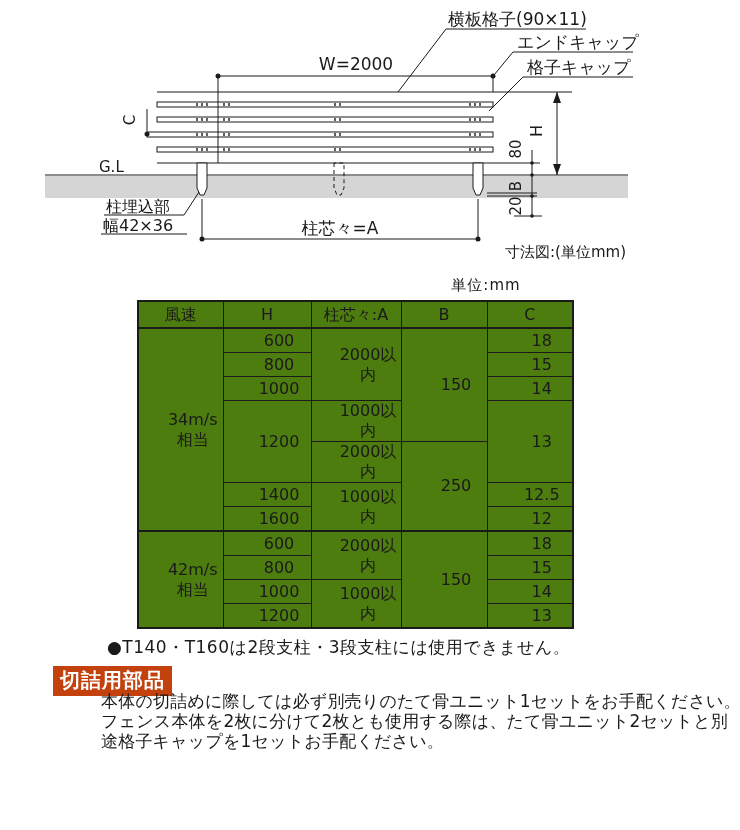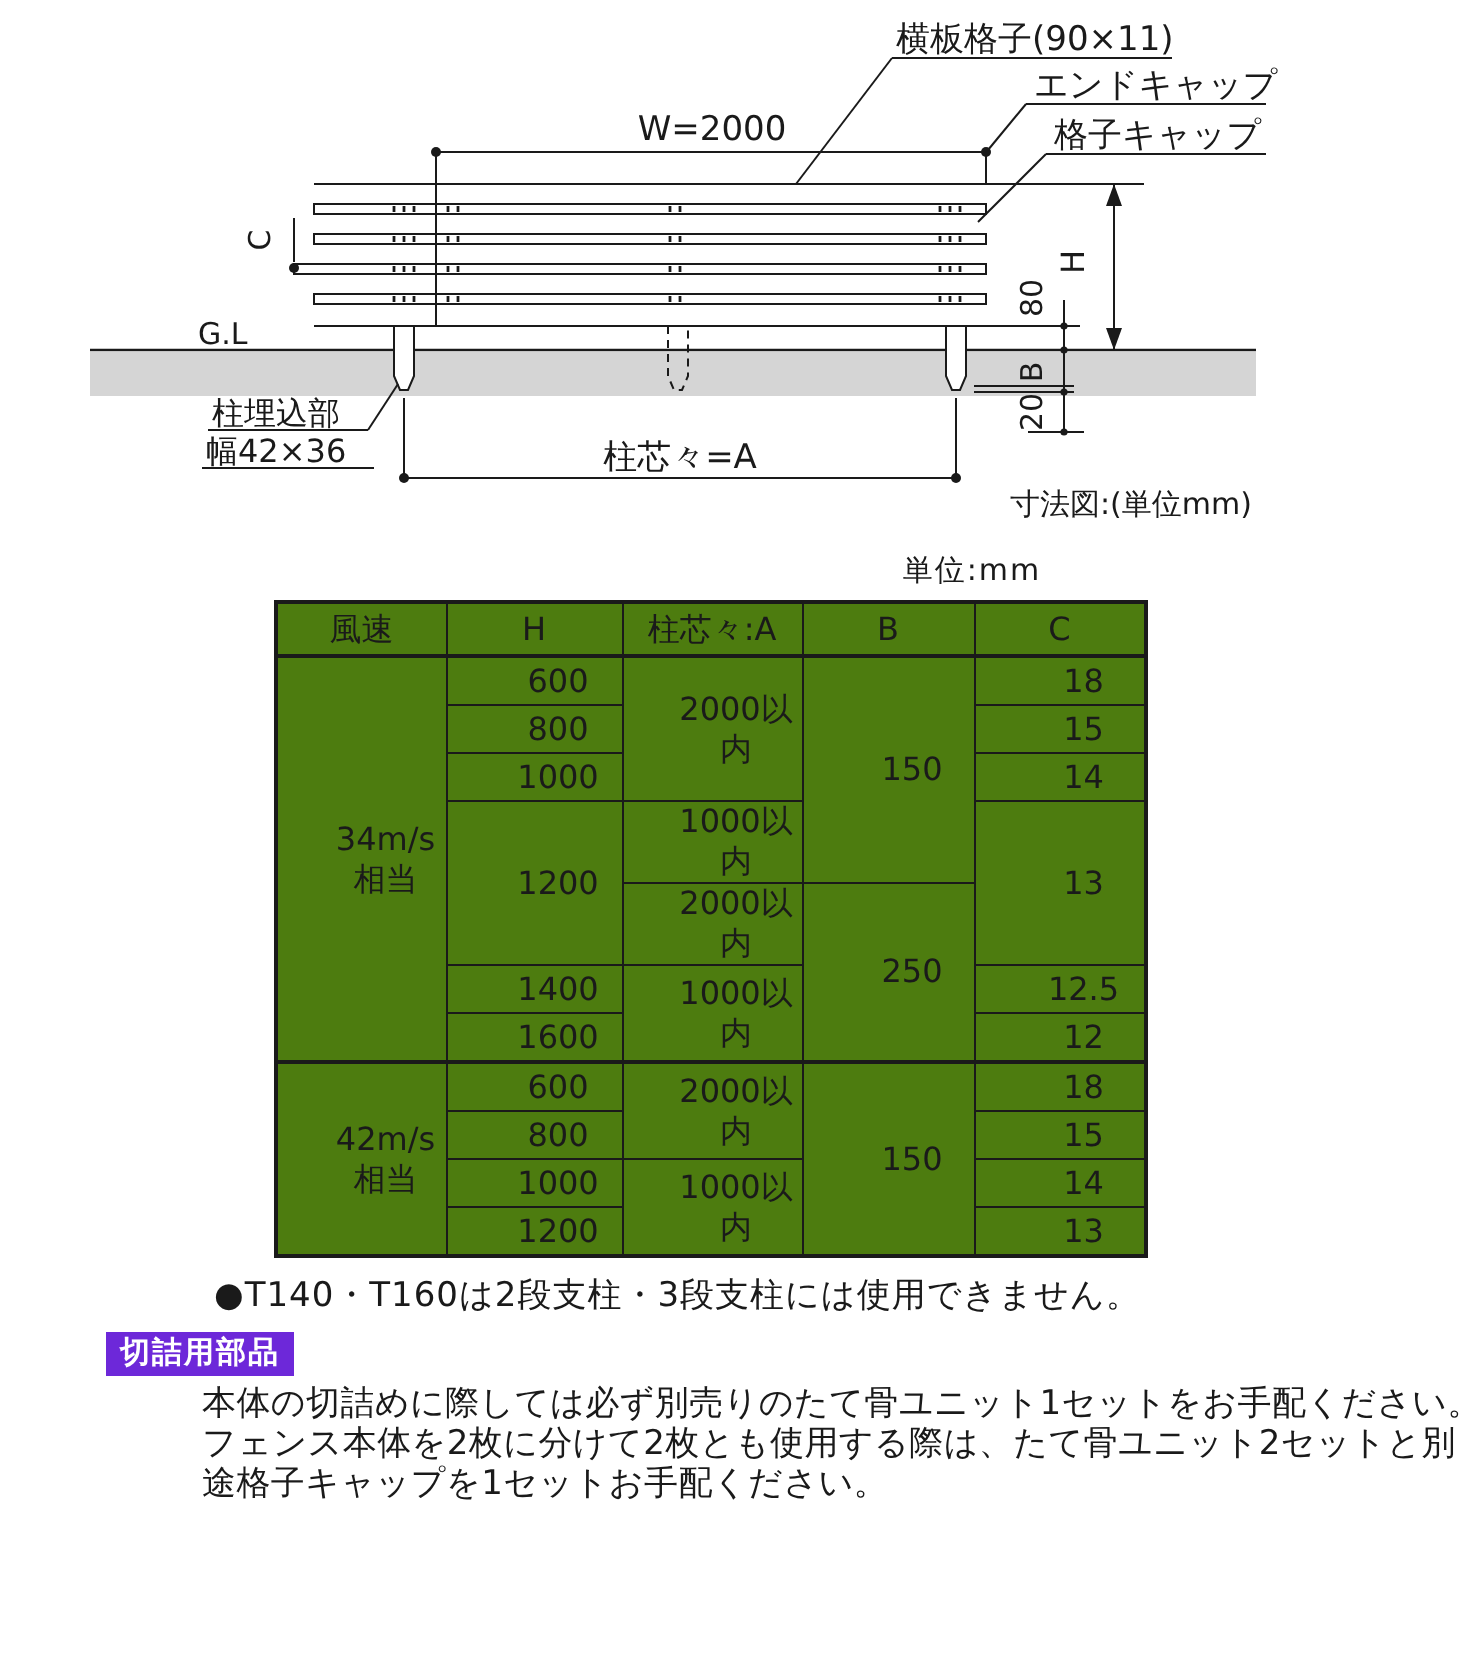--- a/index.html
+++ b/index.html
@@ -19,21 +19,21 @@
     border:1px solid #1a1a1a;text-align:center;vertical-align:middle;
     font-size:16px;font-weight:normal;padding:0;white-space:pre-line;line-height:1.25;
   }
   table.spec thead th{height:25px;border-bottom:2px solid #1a1a1a;}
   table.spec tbody td{height:23px;padding-left:24px;}
   table.spec tr.section-start td{border-top:2px solid #1a1a1a;}
   
   .note-line{left:107px;font-size:17px;letter-spacing:0.5px;white-space:nowrap;}
   
   .black-tag{
-    left:53px;background:#6d28d9;color:#fff;font-size:15px;font-weight:bold;
+    left:53px;background:#c2410c;color:#fff;font-size:20px;font-weight:bold;
     padding:1px 7px 2px 7px;letter-spacing:1px;white-space:nowrap;
   }
   .body-line{left:53px;font-size:17px;letter-spacing:0.2px;white-space:nowrap;margin-left:48px;}
 </style>
 </head>
 <body>
 
 <div class="page">
 
   <svg class="abs" style="left:0;top:0" width="740" height="270" viewBox="0 0 740 270">

